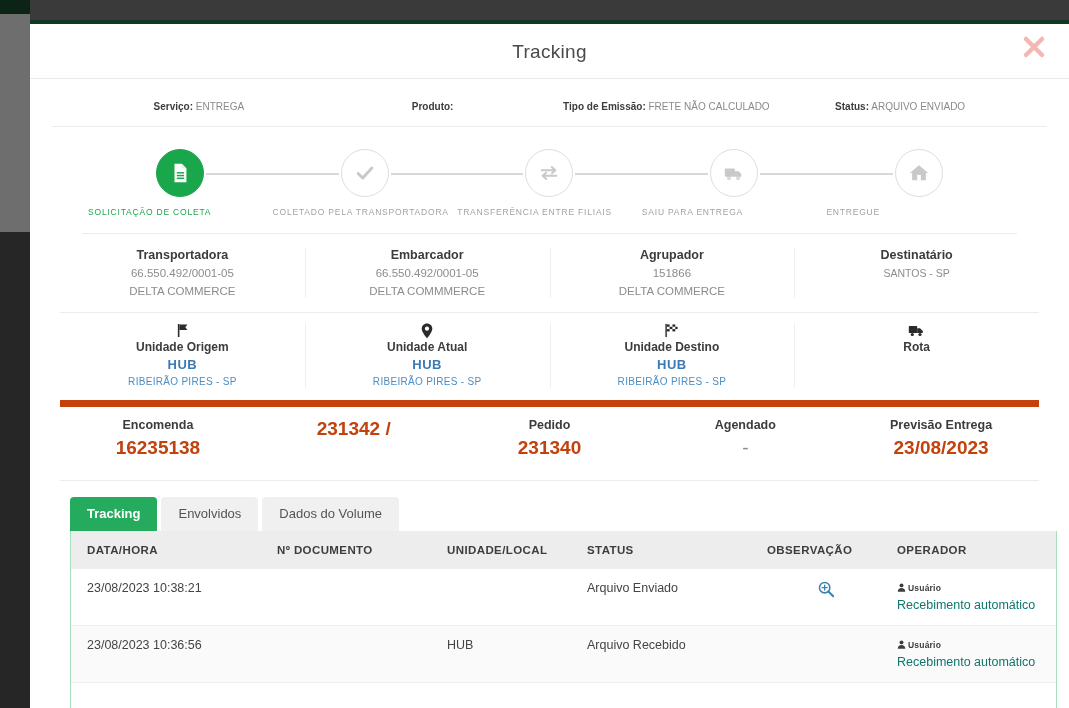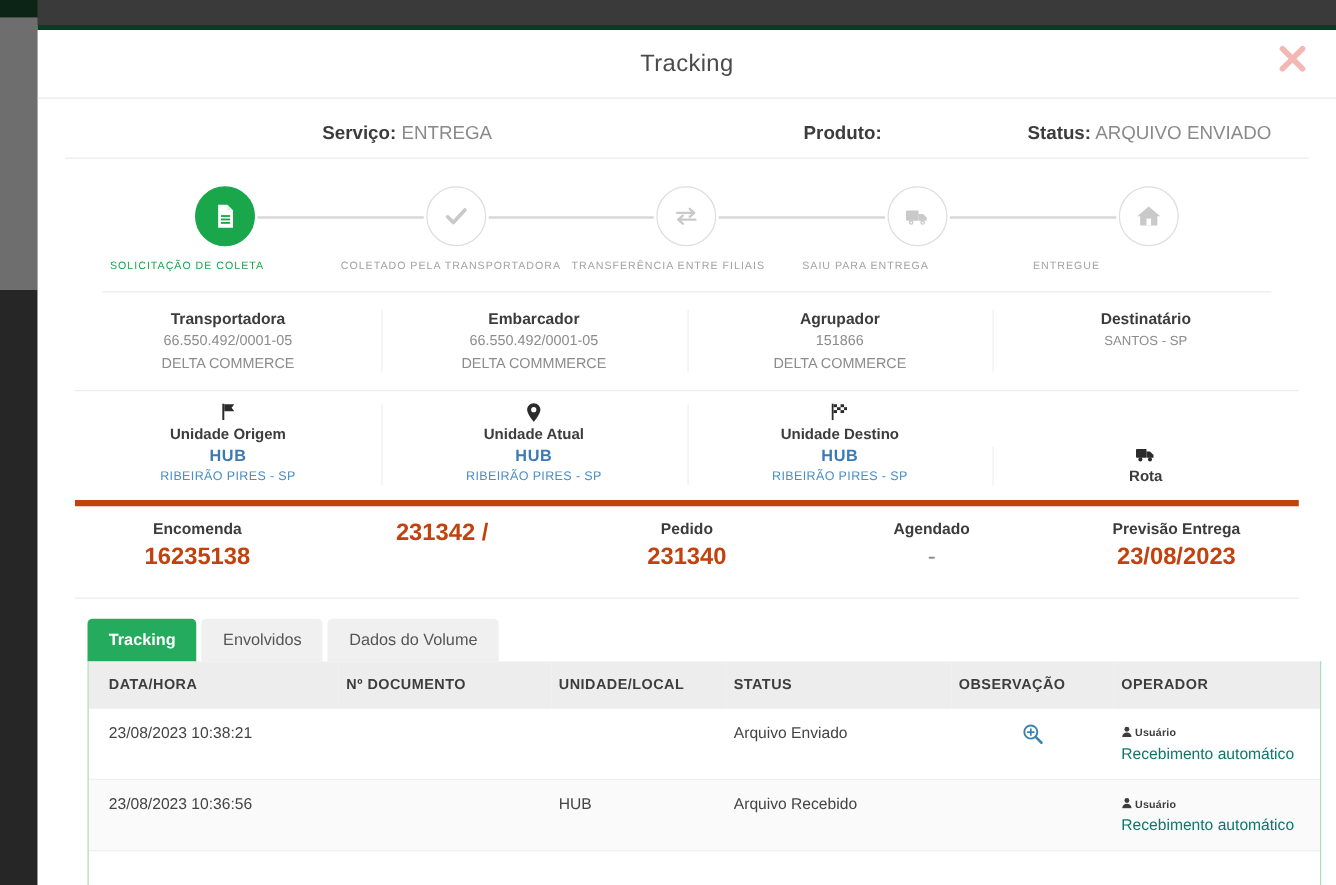--- a/index.html
+++ b/index.html
@@ -61,22 +61,22 @@
   
   .summary {
     display: flex;
     padding: 18px 30px 10px 30px;
     border-bottom: 1px solid #ececec;
     margin: 0 22px;
     width: auto;
   }
   .summary .cell {
     flex: 1;
-    text-align: right;
-    font-size: 15px;
+    text-align: center;
+    font-size: 10px;
     color: #8a8a8a;
     line-height: 19px;
   }
   .summary .cell b { color: #3c3c3c; font-weight: 700; }
 
   
   .stepper-wrap {
     padding: 22px 0 14px 0;
     border-bottom: 1px solid #ececec;
     margin: 0 52px;
@@ -152,23 +152,22 @@
     background: #f0f0f0;
   }
   .parties .ttl { font-size: 12.5px; font-weight: 700; color: #3c3c3c; }
   .parties .v   { font-size: 11.5px; color: #8c8c8c; }
   .parties .v.small { font-size: 10.5px; }
 
   
   .units {
     display: flex;
     margin: 0 30px;
-    border-bottom: 5px solid #c2410c;
+    border-bottom: 7px solid #c2410c;
     padding: 8px 0 10px 0;
-    align-items: flex-end;
   }
   .units .cell {
     flex: 1;
     text-align: center;
     line-height: 17px;
     position: relative;
   }
   .units .cell + .cell::before {
     content: "";
     position: absolute;
@@ -295,20 +294,24 @@
   </div>
 
   <div class="summary">
     <div class="cell">
       <b>Serviço:</b>
       <span>ENTREGA</span>
     </div>
     <div class="cell">
       <b>Produto:</b>
       <span></span>
+    </div>
+    <div class="cell">
+      <b>Tipo de Emissão:</b>
+      <span>FRETE NÃO CALCULADO</span>
     </div>
     <div class="cell">
       <b>Status:</b>
       <span>ARQUIVO ENVIADO</span>
     </div>
   </div>
 
   <div class="stepper-wrap">
     <div class="stepper">
 

